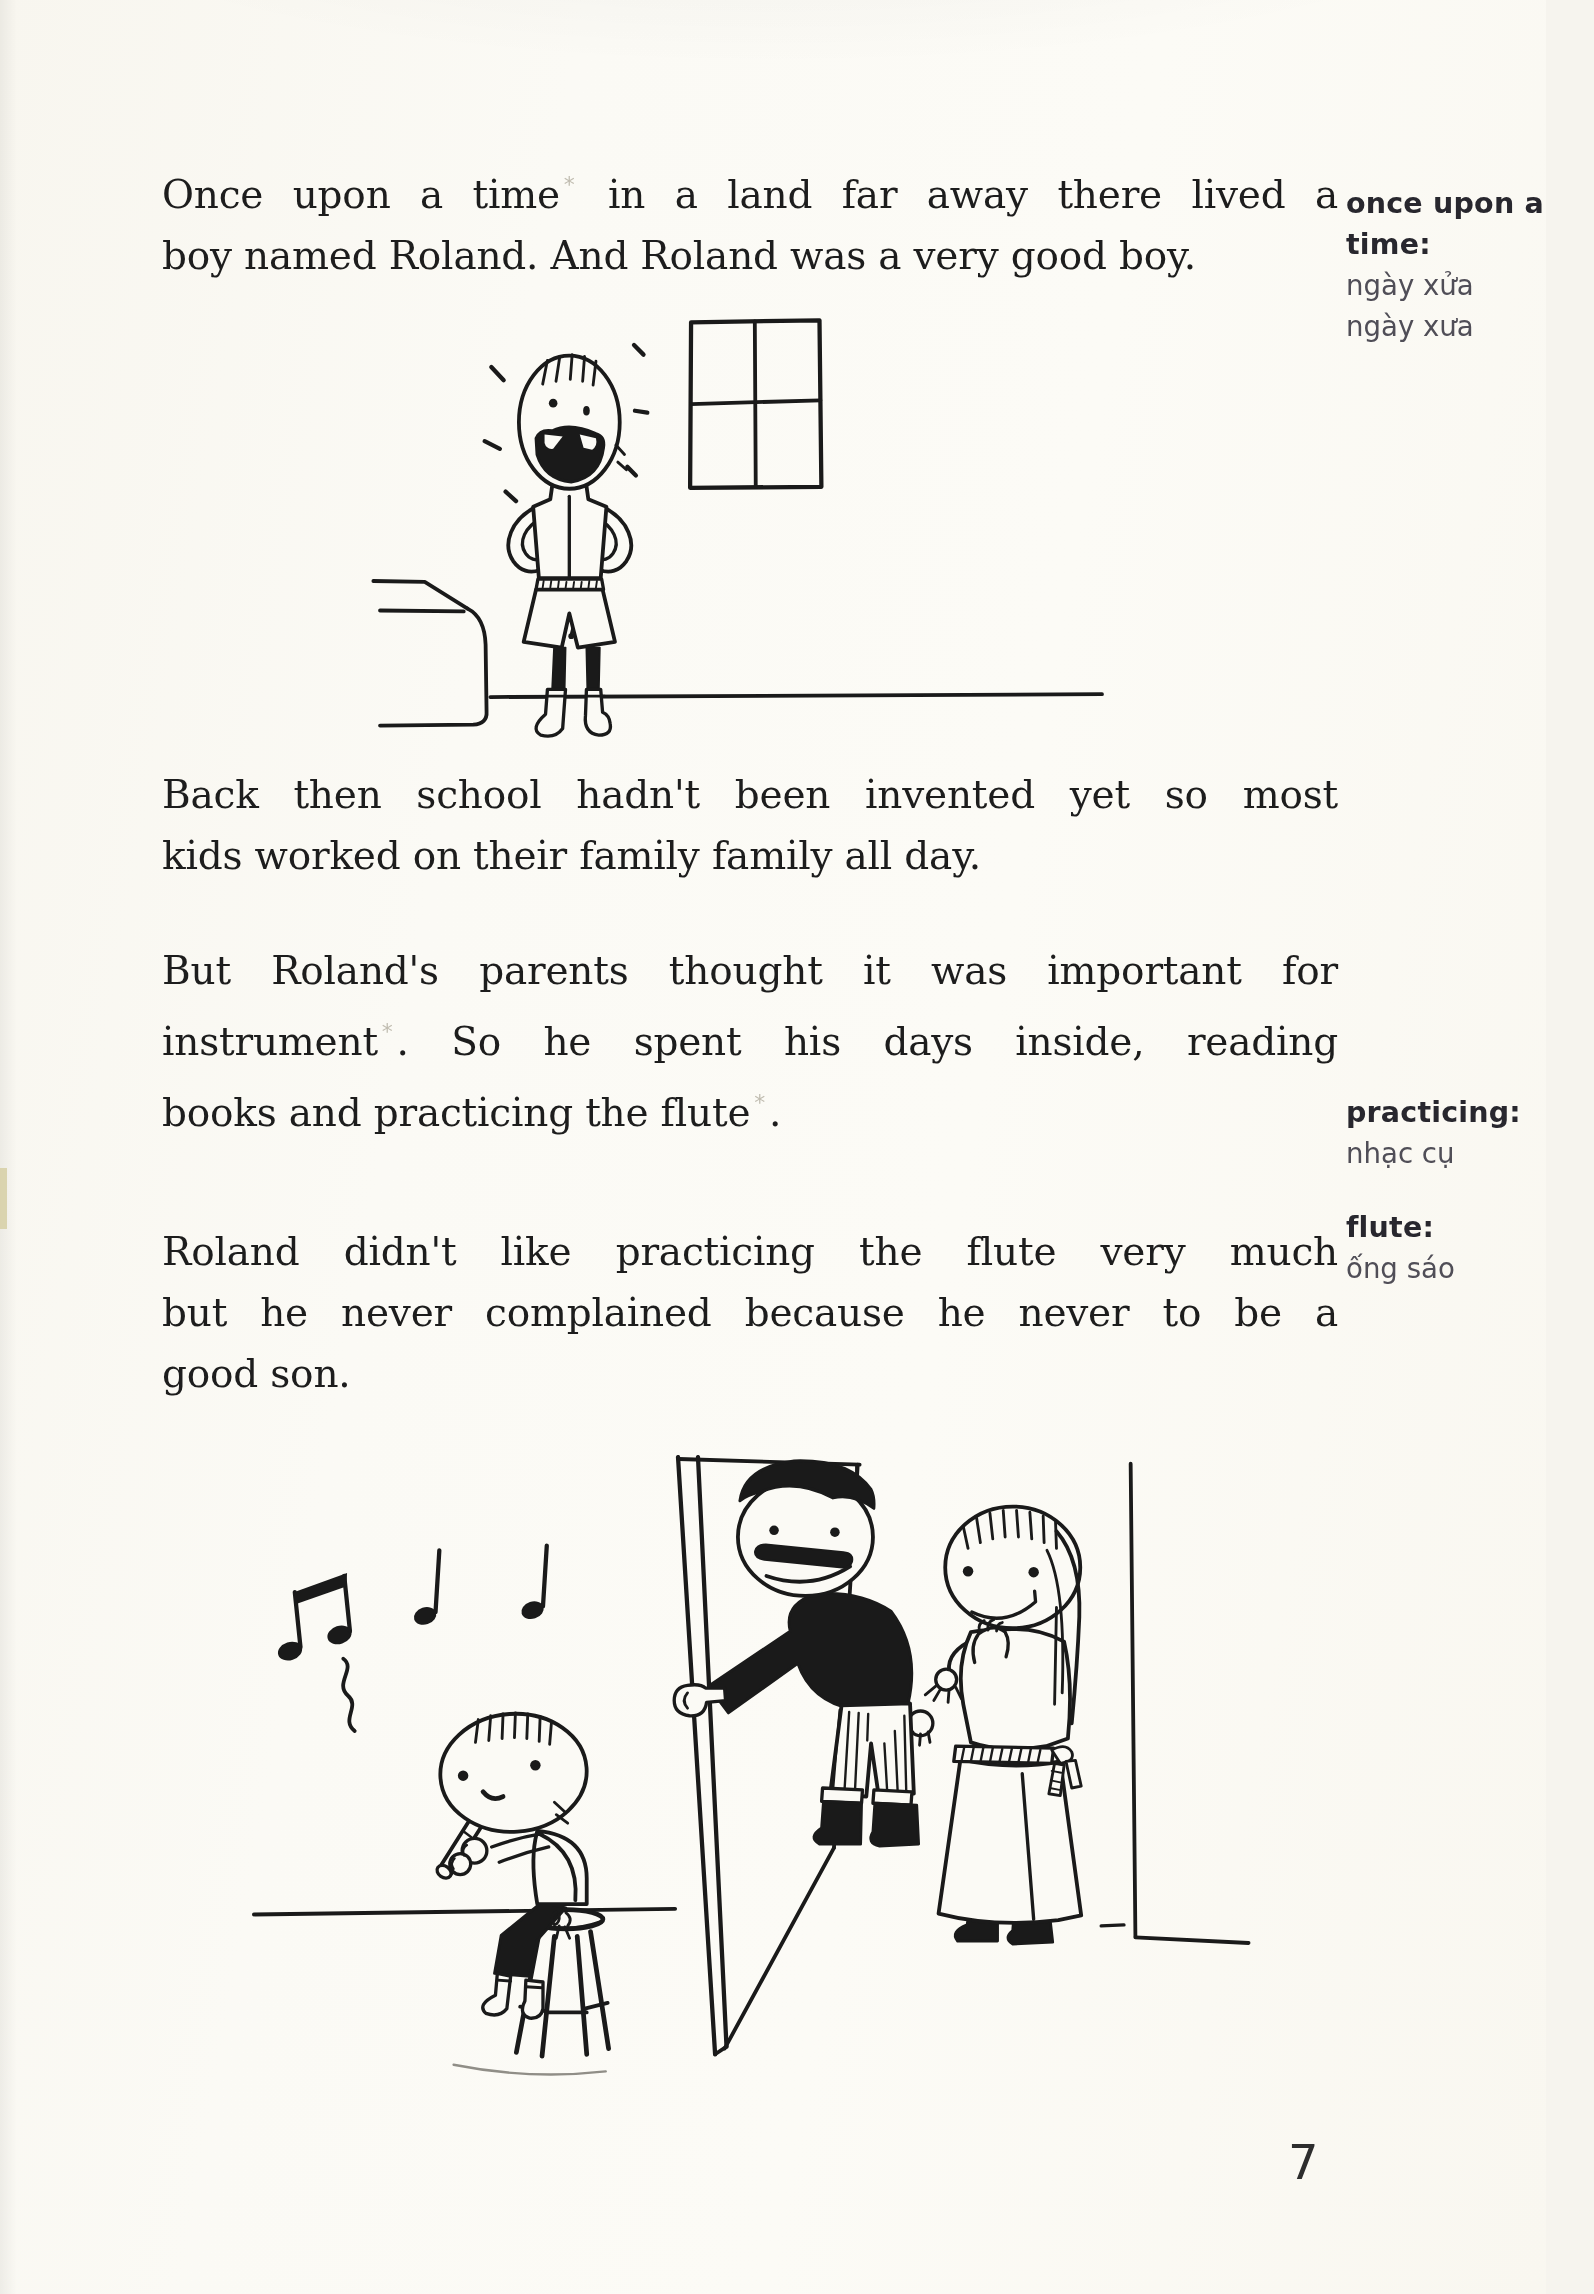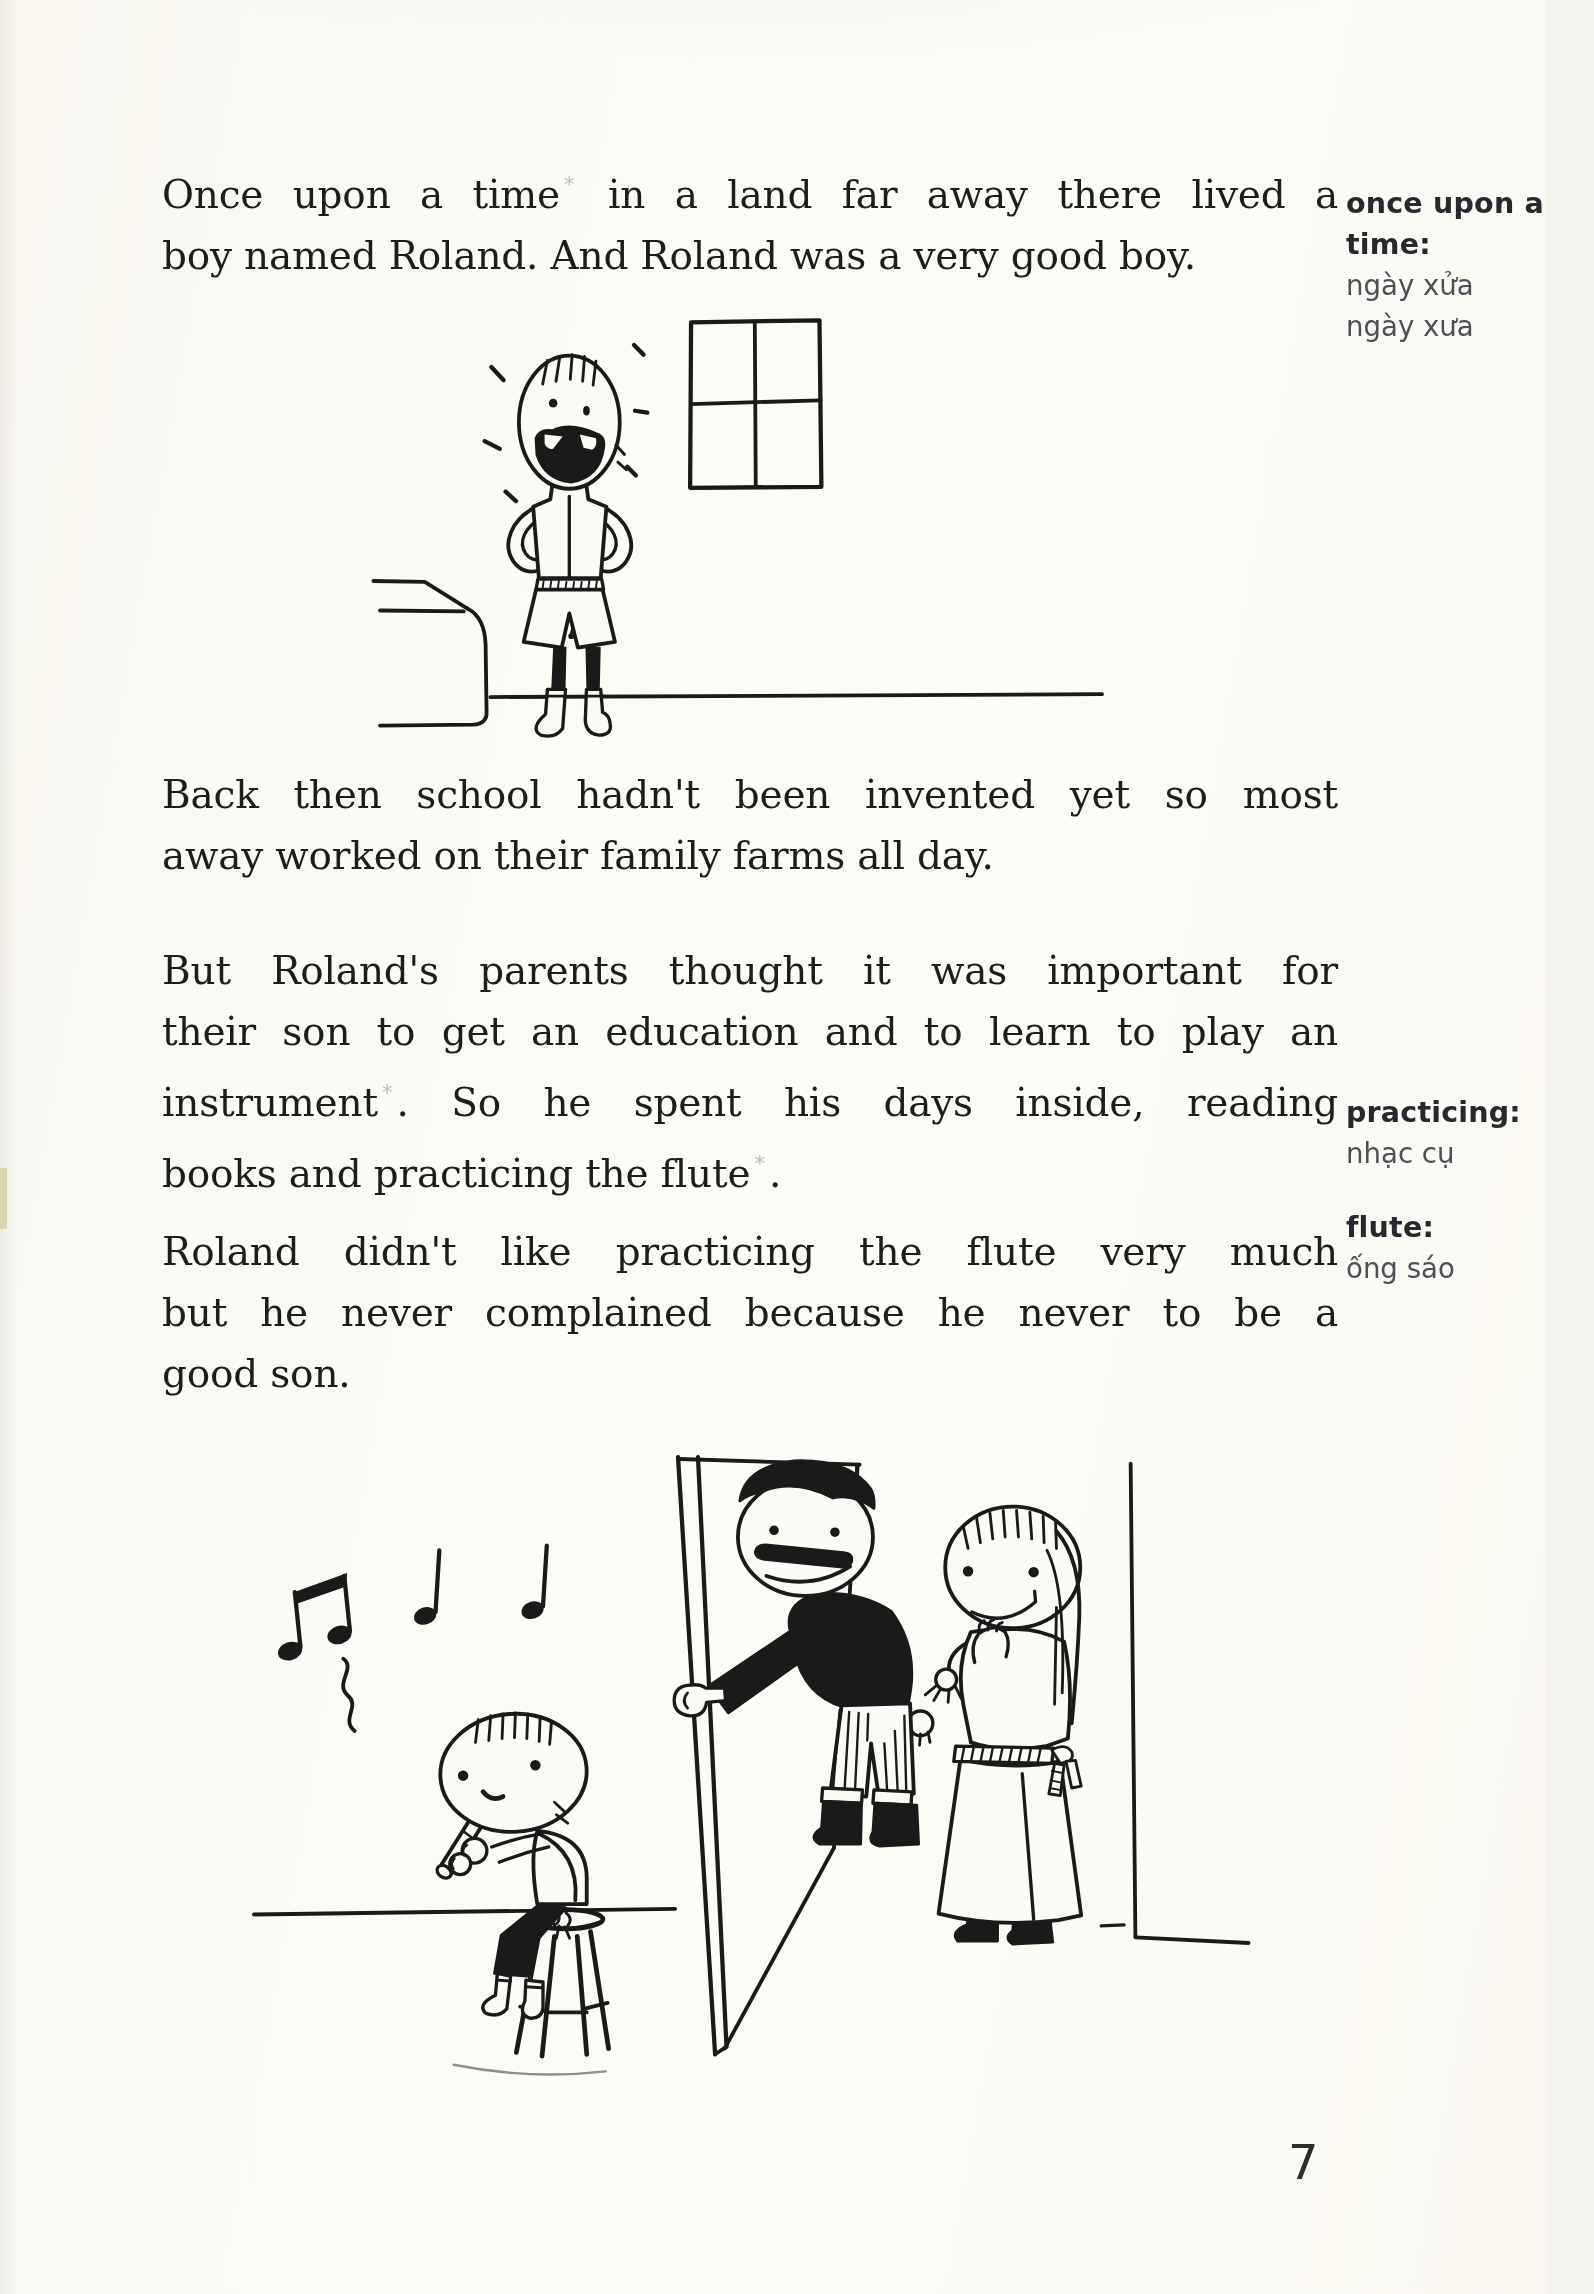--- a/index.html
+++ b/index.html
@@ -91,26 +91,25 @@
         <ellipse cx="237" cy="112" rx="3.5" ry="5" fill="#1a1a1a" stroke="none"></ellipse>
         <path d="M184 141 Q188 131 201 133 Q220 124 247 136 Q257 139 255 151 Q251 182 221 187 Q193 184 185 158 Z" fill="#1a1a1a" stroke-width="3"></path>
         <path d="M193 137 L212 139 L202 152 Q195 153 193 146 Z" fill="#fbfaf5" stroke="none"></path>
         <path d="M230 137 L247 141 Q249 149 243 153 L234 151 Z" fill="#fbfaf5" stroke="none"></path>
       </g>
     </g>
   </svg>
 
   <div class="para" style="top:764px">
     <div class="line">Back then school hadn't been invented yet so most</div>
-    <div class="line last">away worked on their family farms all day.</div>
+    <div class="line last">kids worked on their family family all day.</div>
   </div>
 
   <div class="para" style="top:940px">
     <div class="line">But Roland's parents thought it was important for</div>
-    <div class="line">their son to get an education and to learn to play an</div>
     <div class="line"><span>instrument</span><span class="fnmark">*</span><span>. So he spent his days inside, reading</span></div>
     <div class="line last"><span>books and practicing the flute</span><span class="fnmark">*</span><span>.</span></div>
   </div>
 
   <div class="vocab" style="top:1080px">
     <div class="term">practicing:</div>
     <div class="trans">nhạc cụ</div>
   </div>
   <div class="vocab" style="top:1195px">
     <div class="term">flute:</div>

